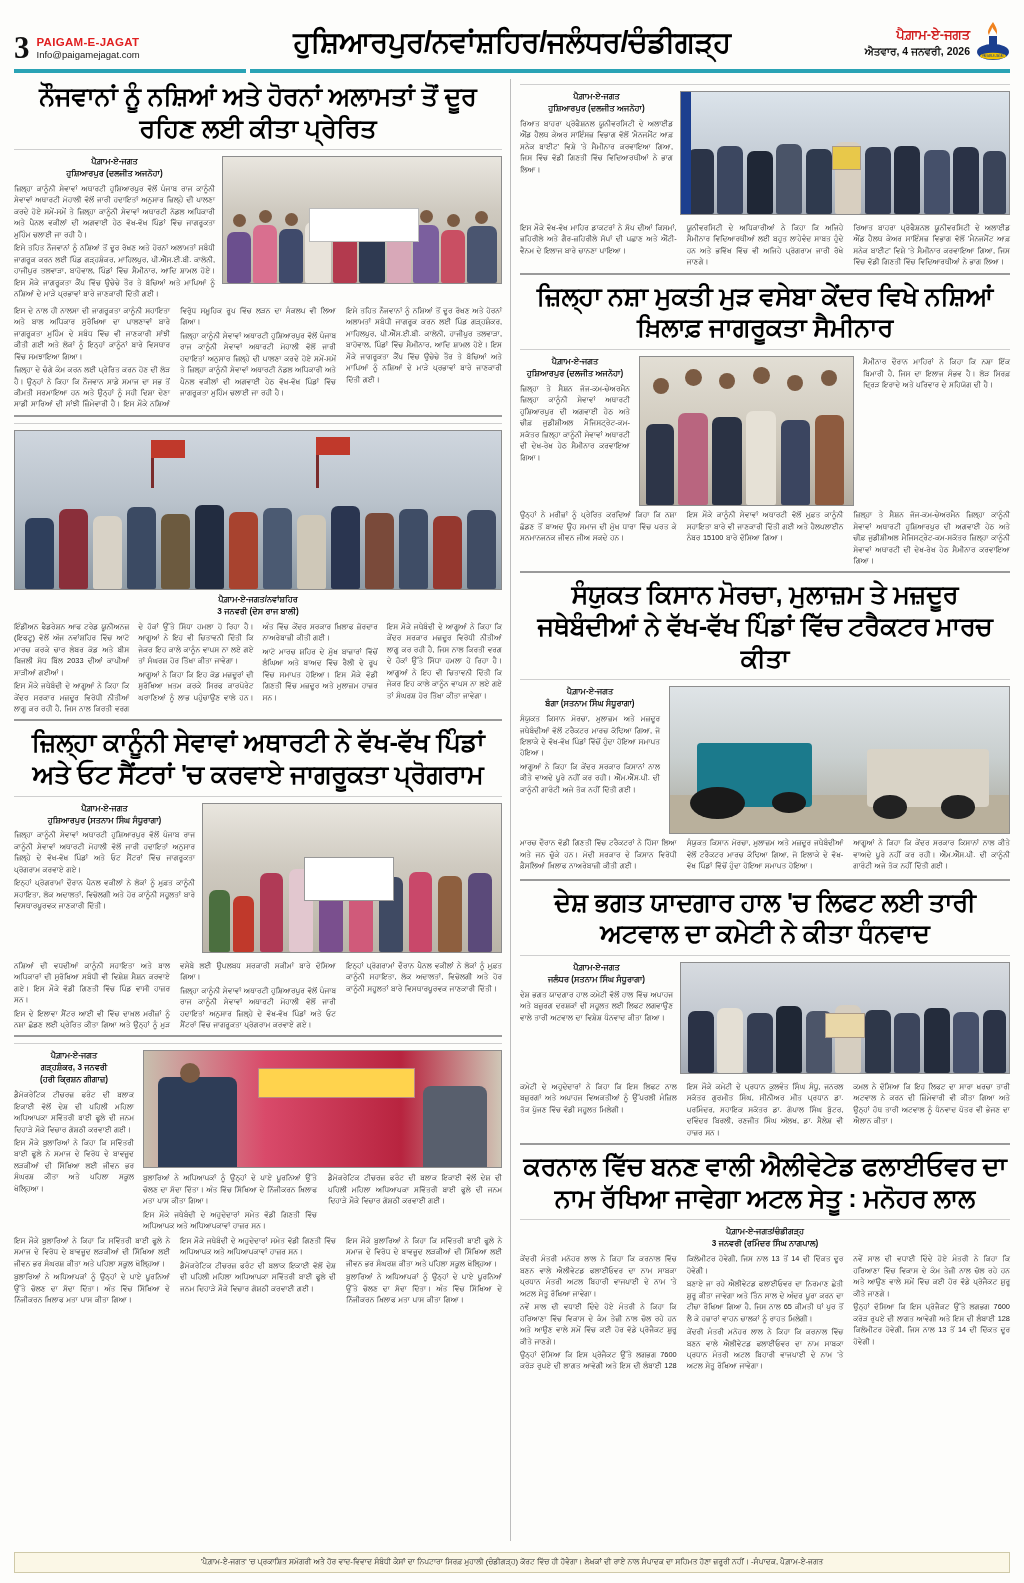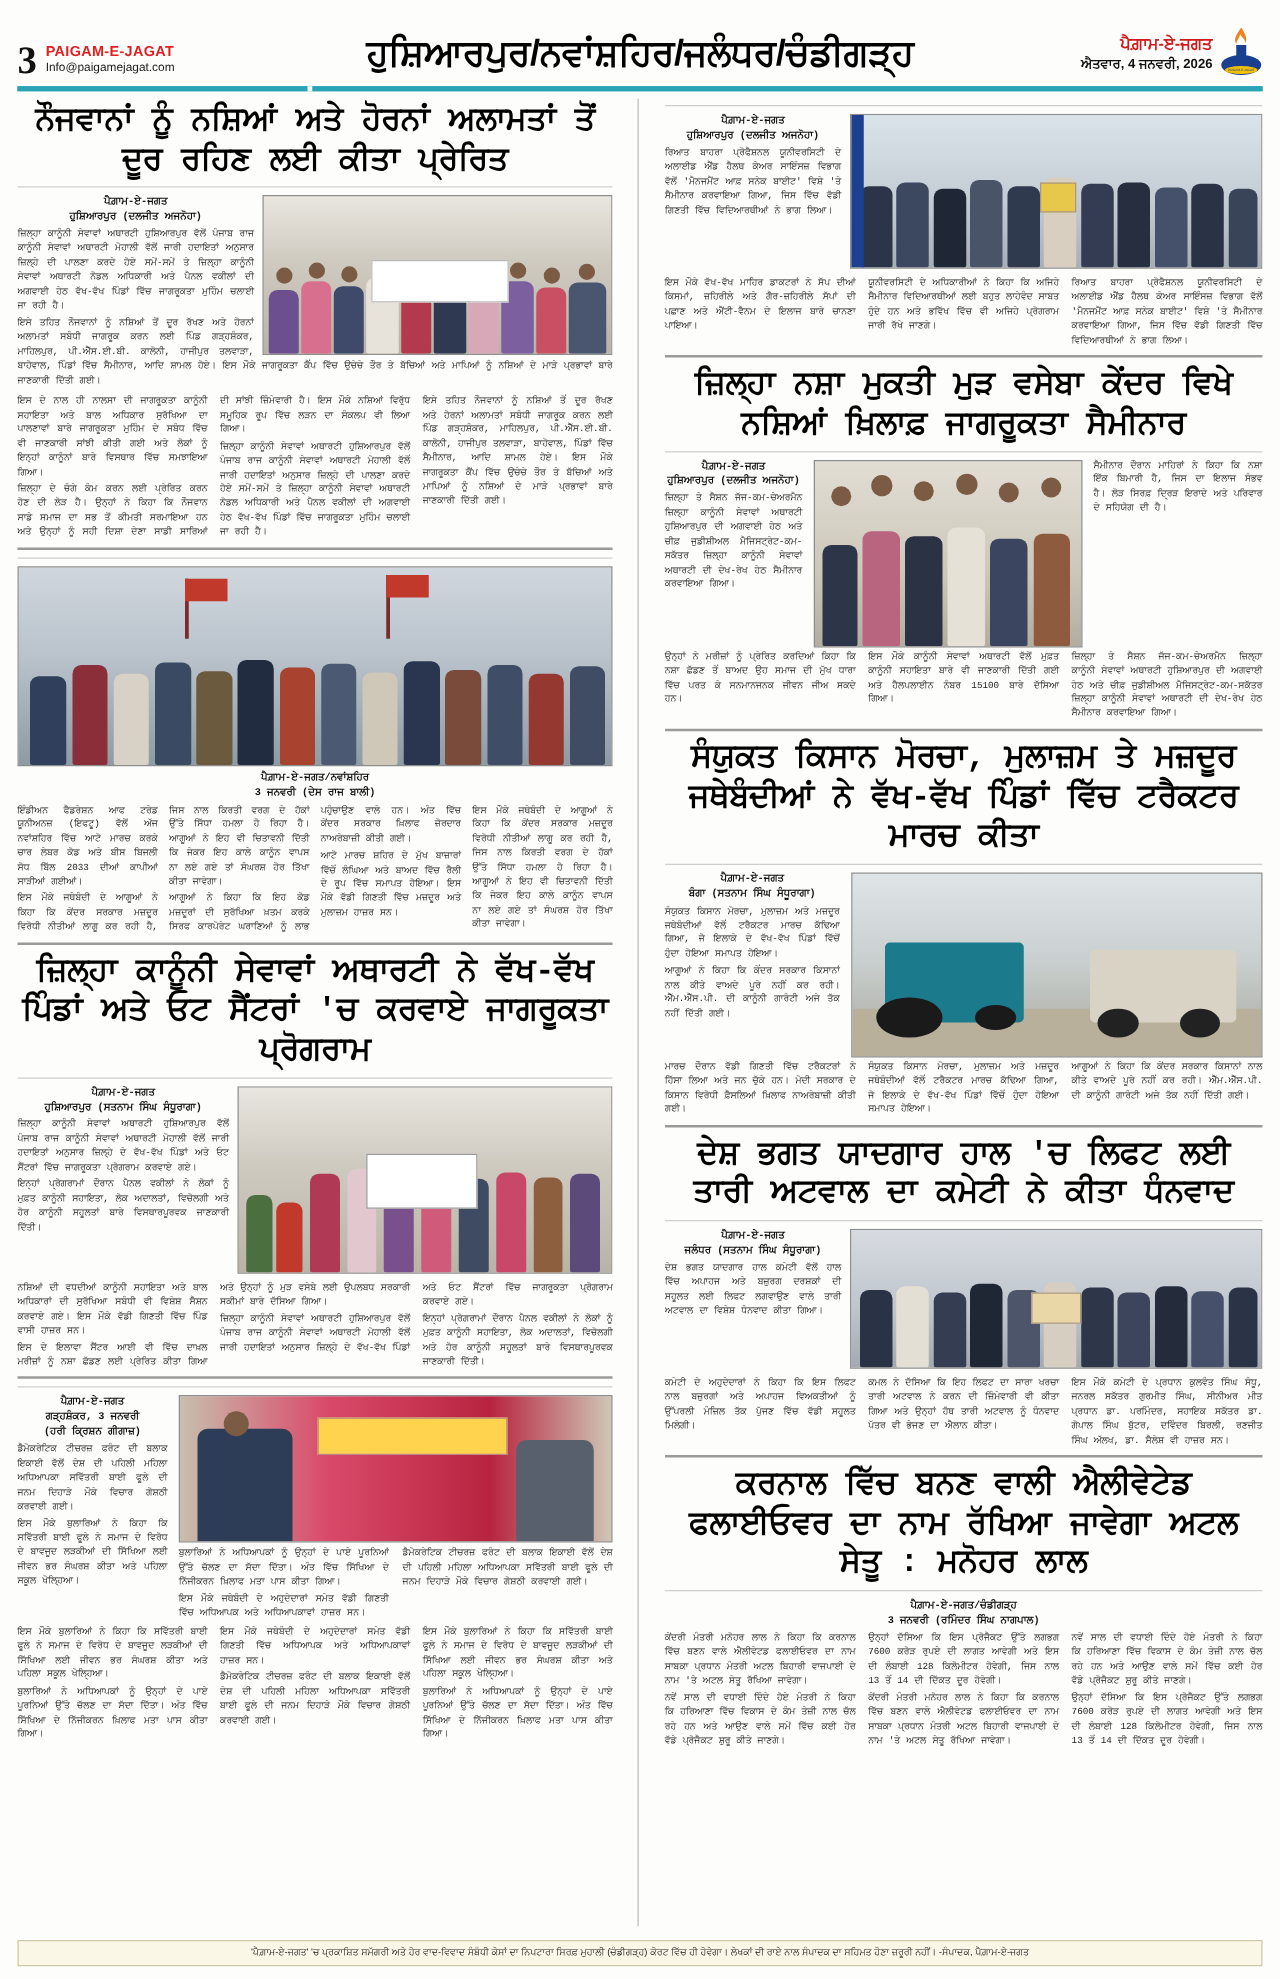--- a/index.html
+++ b/index.html
@@ -52,21 +52,21 @@
   .rule-teal {
     height: 4px; background: #2aa3b5; margin-top: 7px;
     display: flex;
   }
   .rule-teal span:nth-child(1){ flex:0 0 232px; background:#2aa3b5; }
   .rule-teal span:nth-child(2){ flex:0 0 4px; background:#fff; }
   .rule-teal span:nth-child(3){ flex:1; background:#2aa3b5; }
 
   
   .body-grid {
-    display: flex; gap: 16px; margin-top: 6px; height: 1462px; font-family: Liberation Mono, monospace;
+    display: flex; gap: 4px; margin-top: 6px; height: 1462px;
   }
   .col-main { width: 492px; }
   .divider-v { width: 10px; position: relative; }
   .divider-v::after {
     content:""; position:absolute; left:4px; top:0; bottom:0;
     width:1px; background:#bdbdbd;
   }
   .col-side { width: 494px; }
 
   
@@ -465,38 +465,39 @@
           <div class="byline">
             <div>ਪੈਗ਼ਾਮ-ਏ-ਜਗਤ</div>
             <div>ਜਲੰਧਰ (ਸਤਨਾਮ ਸਿੰਘ ਸੰਧੂਰਾਗਾ)</div>
           </div>
           <div class="body-txt">
             <p>ਦੇਸ਼ ਭਗਤ ਯਾਦਗਾਰ ਹਾਲ ਕਮੇਟੀ ਵੱਲੋਂ ਹਾਲ ਵਿੱਚ ਅਪਾਹਜ ਅਤੇ ਬਜ਼ੁਰਗ ਦਰਸ਼ਕਾਂ ਦੀ ਸਹੂਲਤ ਲਈ ਲਿਫਟ ਲਗਵਾਉਣ ਵਾਲੇ ਤਾਰੀ ਅਟਵਾਲ ਦਾ ਵਿਸ਼ੇਸ਼ ਧੰਨਵਾਦ ਕੀਤਾ ਗਿਆ।</p>
           </div>
         </div>
         <div class="body-txt cols3" style="margin-top:3px">
           <p>ਕਮੇਟੀ ਦੇ ਅਹੁਦੇਦਾਰਾਂ ਨੇ ਕਿਹਾ ਕਿ ਇਸ ਲਿਫਟ ਨਾਲ ਬਜ਼ੁਰਗਾਂ ਅਤੇ ਅਪਾਹਜ ਵਿਅਕਤੀਆਂ ਨੂੰ ਉੱਪਰਲੀ ਮੰਜ਼ਿਲ ਤੱਕ ਪੁੱਜਣ ਵਿੱਚ ਵੱਡੀ ਸਹੂਲਤ ਮਿਲੇਗੀ।</p>
+          <p>ਇਸ ਮੌਕੇ ਕਮੇਟੀ ਦੇ ਪ੍ਰਧਾਨ ਕੁਲਵੰਤ ਸਿੰਘ ਸੰਧੂ, ਜਨਰਲ ਸਕੱਤਰ ਗੁਰਮੀਤ ਸਿੰਘ, ਸੀਨੀਅਰ ਮੀਤ ਪ੍ਰਧਾਨ ਡਾ. ਪਰਮਿੰਦਰ, ਸਹਾਇਕ ਸਕੱਤਰ ਡਾ. ਗੋਪਾਲ ਸਿੰਘ ਬੁੱਟਰ, ਦਵਿੰਦਰ ਬਿਰਲੀ, ਰਣਜੀਤ ਸਿੰਘ ਅੱਲਖ, ਡਾ. ਸੈਲੇਸ਼ ਵੀ ਹਾਜ਼ਰ ਸਨ।</p>
           <p>ਕਮਲ ਨੇ ਦੱਸਿਆ ਕਿ ਇਹ ਲਿਫਟ ਦਾ ਸਾਰਾ ਖਰਚਾ ਤਾਰੀ ਅਟਵਾਲ ਨੇ ਕਰਨ ਦੀ ਜ਼ਿੰਮੇਵਾਰੀ ਵੀ ਕੀਤਾ ਗਿਆ ਅਤੇ ਉਨ੍ਹਾਂ ਹੱਥ ਤਾਰੀ ਅਟਵਾਲ ਨੂੰ ਧੰਨਵਾਦ ਪੱਤਰ ਵੀ ਭੇਜਣ ਦਾ ਐਲਾਨ ਕੀਤਾ।</p>
-          <p>ਇਸ ਮੌਕੇ ਕਮੇਟੀ ਦੇ ਪ੍ਰਧਾਨ ਕੁਲਵੰਤ ਸਿੰਘ ਸੰਧੂ, ਜਨਰਲ ਸਕੱਤਰ ਗੁਰਮੀਤ ਸਿੰਘ, ਸੀਨੀਅਰ ਮੀਤ ਪ੍ਰਧਾਨ ਡਾ. ਪਰਮਿੰਦਰ, ਸਹਾਇਕ ਸਕੱਤਰ ਡਾ. ਗੋਪਾਲ ਸਿੰਘ ਬੁੱਟਰ, ਦਵਿੰਦਰ ਬਿਰਲੀ, ਰਣਜੀਤ ਸਿੰਘ ਅੱਲਖ, ਡਾ. ਸੈਲੇਸ਼ ਵੀ ਹਾਜ਼ਰ ਸਨ।</p>
         </div>
       </div>
 
       <div class="hrule thick"></div>
 
       <div>
         <div class="hl">ਕਰਨਾਲ ਵਿੱਚ ਬਨਣ ਵਾਲੀ ਐਲੀਵੇਟੇਡ ਫਲਾਈਓਵਰ ਦਾ ਨਾਮ ਰੱਖਿਆ ਜਾਵੇਗਾ ਅਟਲ ਸੇਤੂ : ਮਨੋਹਰ ਲਾਲ</div>
         <div class="hrule"></div>
         <div class="byline">
           <div>ਪੈਗ਼ਾਮ-ਏ-ਜਗਤ/ਚੰਡੀਗੜ੍ਹ</div>
           <div>3 ਜਨਵਰੀ (ਰਮਿੰਦਰ ਸਿੰਘ ਨਾਗਪਾਲ)</div>
         </div>
         <div class="body-txt cols3">
           <p>ਕੇਂਦਰੀ ਮੰਤਰੀ ਮਨੋਹਰ ਲਾਲ ਨੇ ਕਿਹਾ ਕਿ ਕਰਨਾਲ ਵਿੱਚ ਬਣਨ ਵਾਲੇ ਐਲੀਵੇਟਡ ਫਲਾਈਓਵਰ ਦਾ ਨਾਮ ਸਾਬਕਾ ਪ੍ਰਧਾਨ ਮੰਤਰੀ ਅਟਲ ਬਿਹਾਰੀ ਵਾਜਪਾਈ ਦੇ ਨਾਮ 'ਤੇ ਅਟਲ ਸੇਤੂ ਰੱਖਿਆ ਜਾਵੇਗਾ।</p>
           <p>ਨਵੇਂ ਸਾਲ ਦੀ ਵਧਾਈ ਦਿੰਦੇ ਹੋਏ ਮੰਤਰੀ ਨੇ ਕਿਹਾ ਕਿ ਹਰਿਆਣਾ ਵਿੱਚ ਵਿਕਾਸ ਦੇ ਕੰਮ ਤੇਜ਼ੀ ਨਾਲ ਚੱਲ ਰਹੇ ਹਨ ਅਤੇ ਆਉਣ ਵਾਲੇ ਸਮੇਂ ਵਿੱਚ ਕਈ ਹੋਰ ਵੱਡੇ ਪ੍ਰੋਜੈਕਟ ਸ਼ੁਰੂ ਕੀਤੇ ਜਾਣਗੇ।</p>
           <p>ਉਨ੍ਹਾਂ ਦੱਸਿਆ ਕਿ ਇਸ ਪ੍ਰੋਜੈਕਟ ਉੱਤੇ ਲਗਭਗ 7600 ਕਰੋੜ ਰੁਪਏ ਦੀ ਲਾਗਤ ਆਵੇਗੀ ਅਤੇ ਇਸ ਦੀ ਲੰਬਾਈ 128 ਕਿਲੋਮੀਟਰ ਹੋਵੇਗੀ, ਜਿਸ ਨਾਲ 13 ਤੋਂ 14 ਦੀ ਦਿੱਕਤ ਦੂਰ ਹੋਵੇਗੀ।</p>
+          <p>ਬਣਾਏ ਜਾ ਰਹੇ ਐਲੀਵੇਟਡ ਫਲਾਈਓਵਰ ਦਾ ਨਿਰਮਾਣ ਛੇਤੀ ਸ਼ੁਰੂ ਕੀਤਾ ਜਾਵੇਗਾ ਅਤੇ ਤਿੰਨ ਸਾਲ ਦੇ ਅੰਦਰ ਪੂਰਾ ਕਰਨ ਦਾ ਟੀਚਾ ਰੱਖਿਆ ਗਿਆ ਹੈ, ਜਿਸ ਨਾਲ 65 ਕੀਮਤੀ ਥਾਂ ਪੁਰ ਤੋਂ ਲੈ ਕੇ ਹਜ਼ਾਰਾਂ ਵਾਹਨ ਚਾਲਕਾਂ ਨੂੰ ਰਾਹਤ ਮਿਲੇਗੀ।</p>
           <p>ਕੇਂਦਰੀ ਮੰਤਰੀ ਮਨੋਹਰ ਲਾਲ ਨੇ ਕਿਹਾ ਕਿ ਕਰਨਾਲ ਵਿੱਚ ਬਣਨ ਵਾਲੇ ਐਲੀਵੇਟਡ ਫਲਾਈਓਵਰ ਦਾ ਨਾਮ ਸਾਬਕਾ ਪ੍ਰਧਾਨ ਮੰਤਰੀ ਅਟਲ ਬਿਹਾਰੀ ਵਾਜਪਾਈ ਦੇ ਨਾਮ 'ਤੇ ਅਟਲ ਸੇਤੂ ਰੱਖਿਆ ਜਾਵੇਗਾ।</p>
           <p>ਨਵੇਂ ਸਾਲ ਦੀ ਵਧਾਈ ਦਿੰਦੇ ਹੋਏ ਮੰਤਰੀ ਨੇ ਕਿਹਾ ਕਿ ਹਰਿਆਣਾ ਵਿੱਚ ਵਿਕਾਸ ਦੇ ਕੰਮ ਤੇਜ਼ੀ ਨਾਲ ਚੱਲ ਰਹੇ ਹਨ ਅਤੇ ਆਉਣ ਵਾਲੇ ਸਮੇਂ ਵਿੱਚ ਕਈ ਹੋਰ ਵੱਡੇ ਪ੍ਰੋਜੈਕਟ ਸ਼ੁਰੂ ਕੀਤੇ ਜਾਣਗੇ।</p>
           <p>ਉਨ੍ਹਾਂ ਦੱਸਿਆ ਕਿ ਇਸ ਪ੍ਰੋਜੈਕਟ ਉੱਤੇ ਲਗਭਗ 7600 ਕਰੋੜ ਰੁਪਏ ਦੀ ਲਾਗਤ ਆਵੇਗੀ ਅਤੇ ਇਸ ਦੀ ਲੰਬਾਈ 128 ਕਿਲੋਮੀਟਰ ਹੋਵੇਗੀ, ਜਿਸ ਨਾਲ 13 ਤੋਂ 14 ਦੀ ਦਿੱਕਤ ਦੂਰ ਹੋਵੇਗੀ।</p>
         </div>
       </div>
     </div>
   </div>
 
   <div class="footer-note">'ਪੈਗ਼ਾਮ-ਏ-ਜਗਤ' 'ਚ ਪ੍ਰਕਾਸ਼ਿਤ ਸਮੱਗਰੀ ਅਤੇ ਹੋਰ ਵਾਦ-ਵਿਵਾਦ ਸੰਬੰਧੀ ਕੇਸਾਂ ਦਾ ਨਿਪਟਾਰਾ ਸਿਰਫ਼ ਮੁਹਾਲੀ (ਚੰਡੀਗੜ੍ਹ) ਕੋਰਟ ਵਿੱਚ ਹੀ ਹੋਵੇਗਾ। ਲੇਖਕਾਂ ਦੀ ਰਾਏ ਨਾਲ ਸੰਪਾਦਕ ਦਾ ਸਹਿਮਤ ਹੋਣਾ ਜ਼ਰੂਰੀ ਨਹੀਂ। -ਸੰਪਾਦਕ, ਪੈਗ਼ਾਮ-ਏ-ਜਗਤ</div>
 </div>

